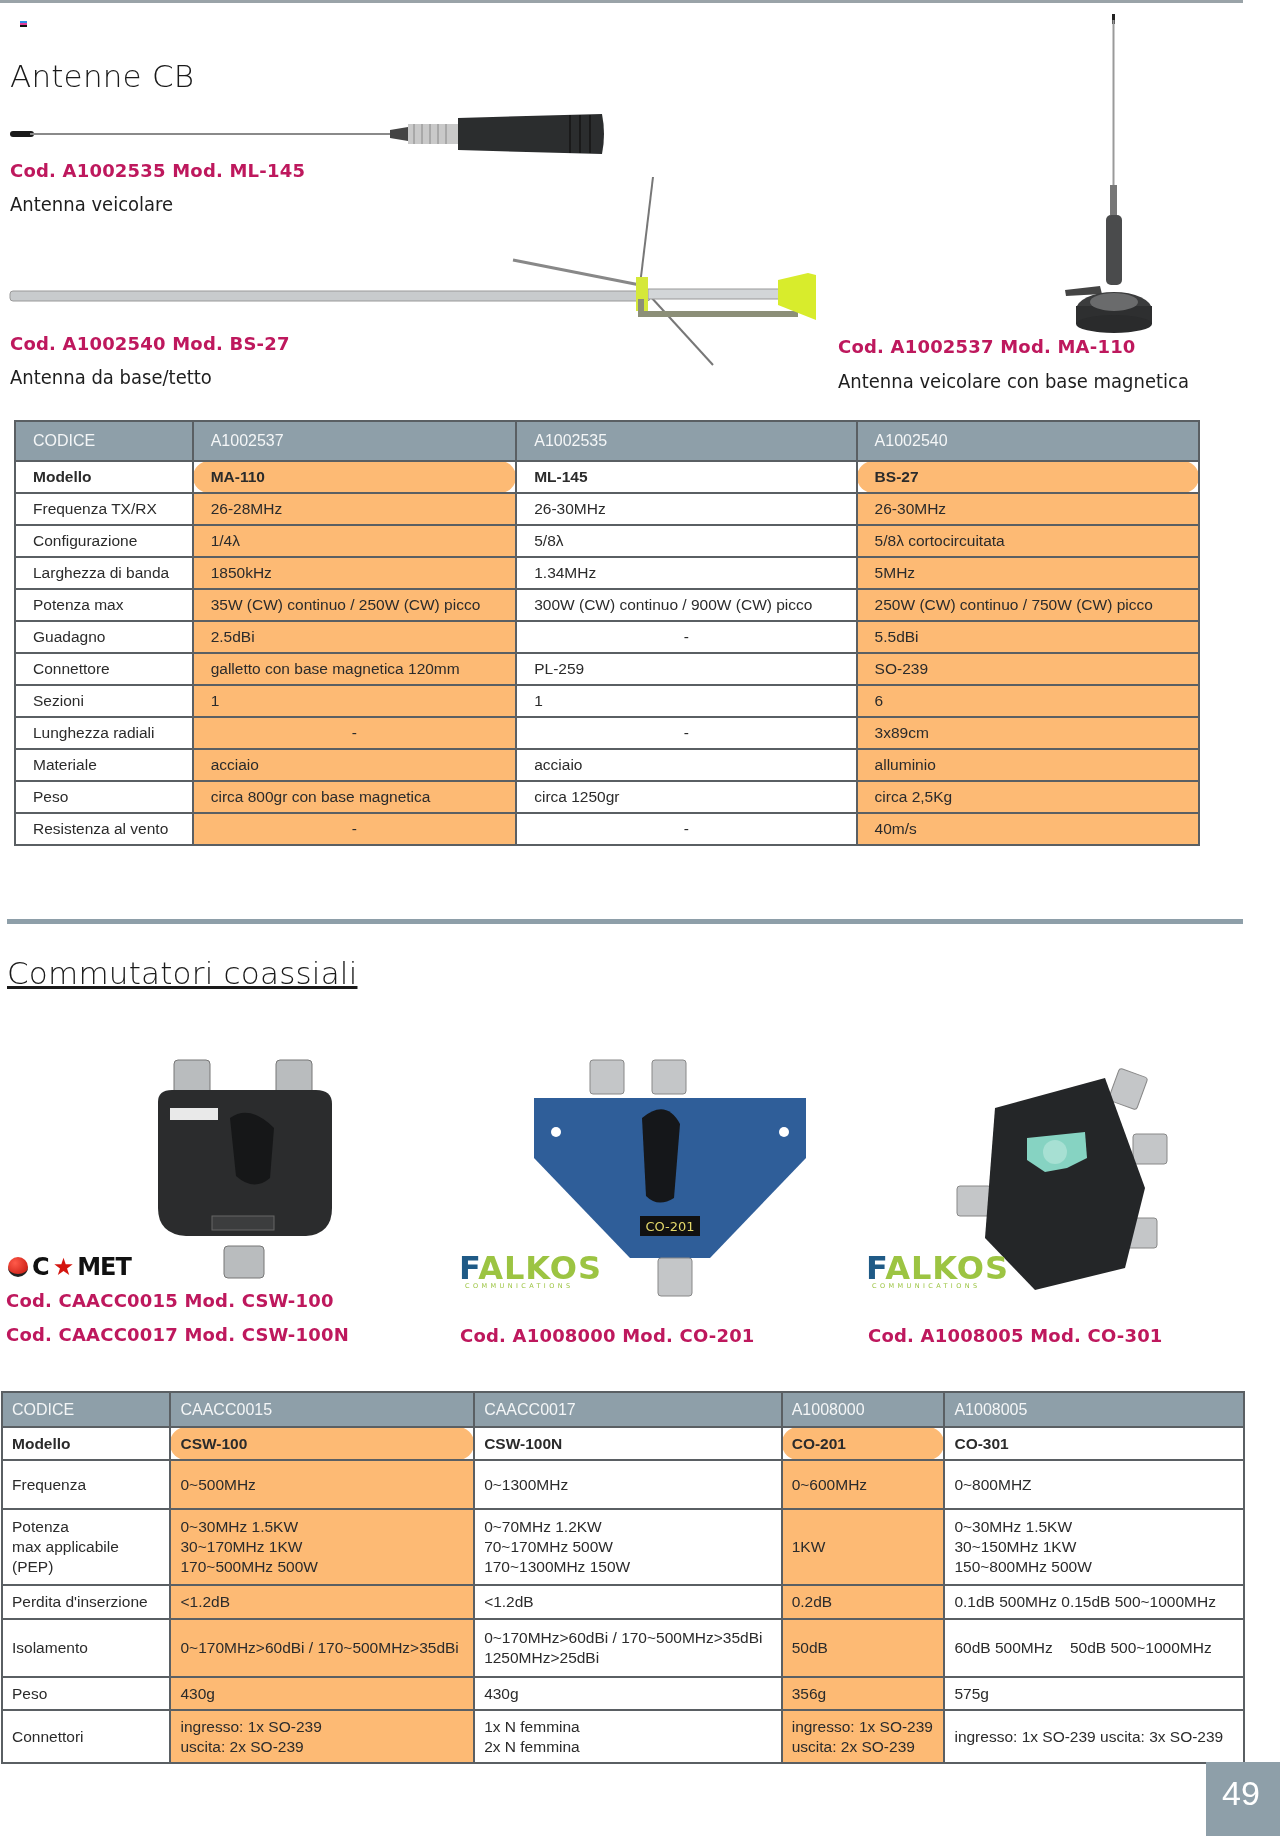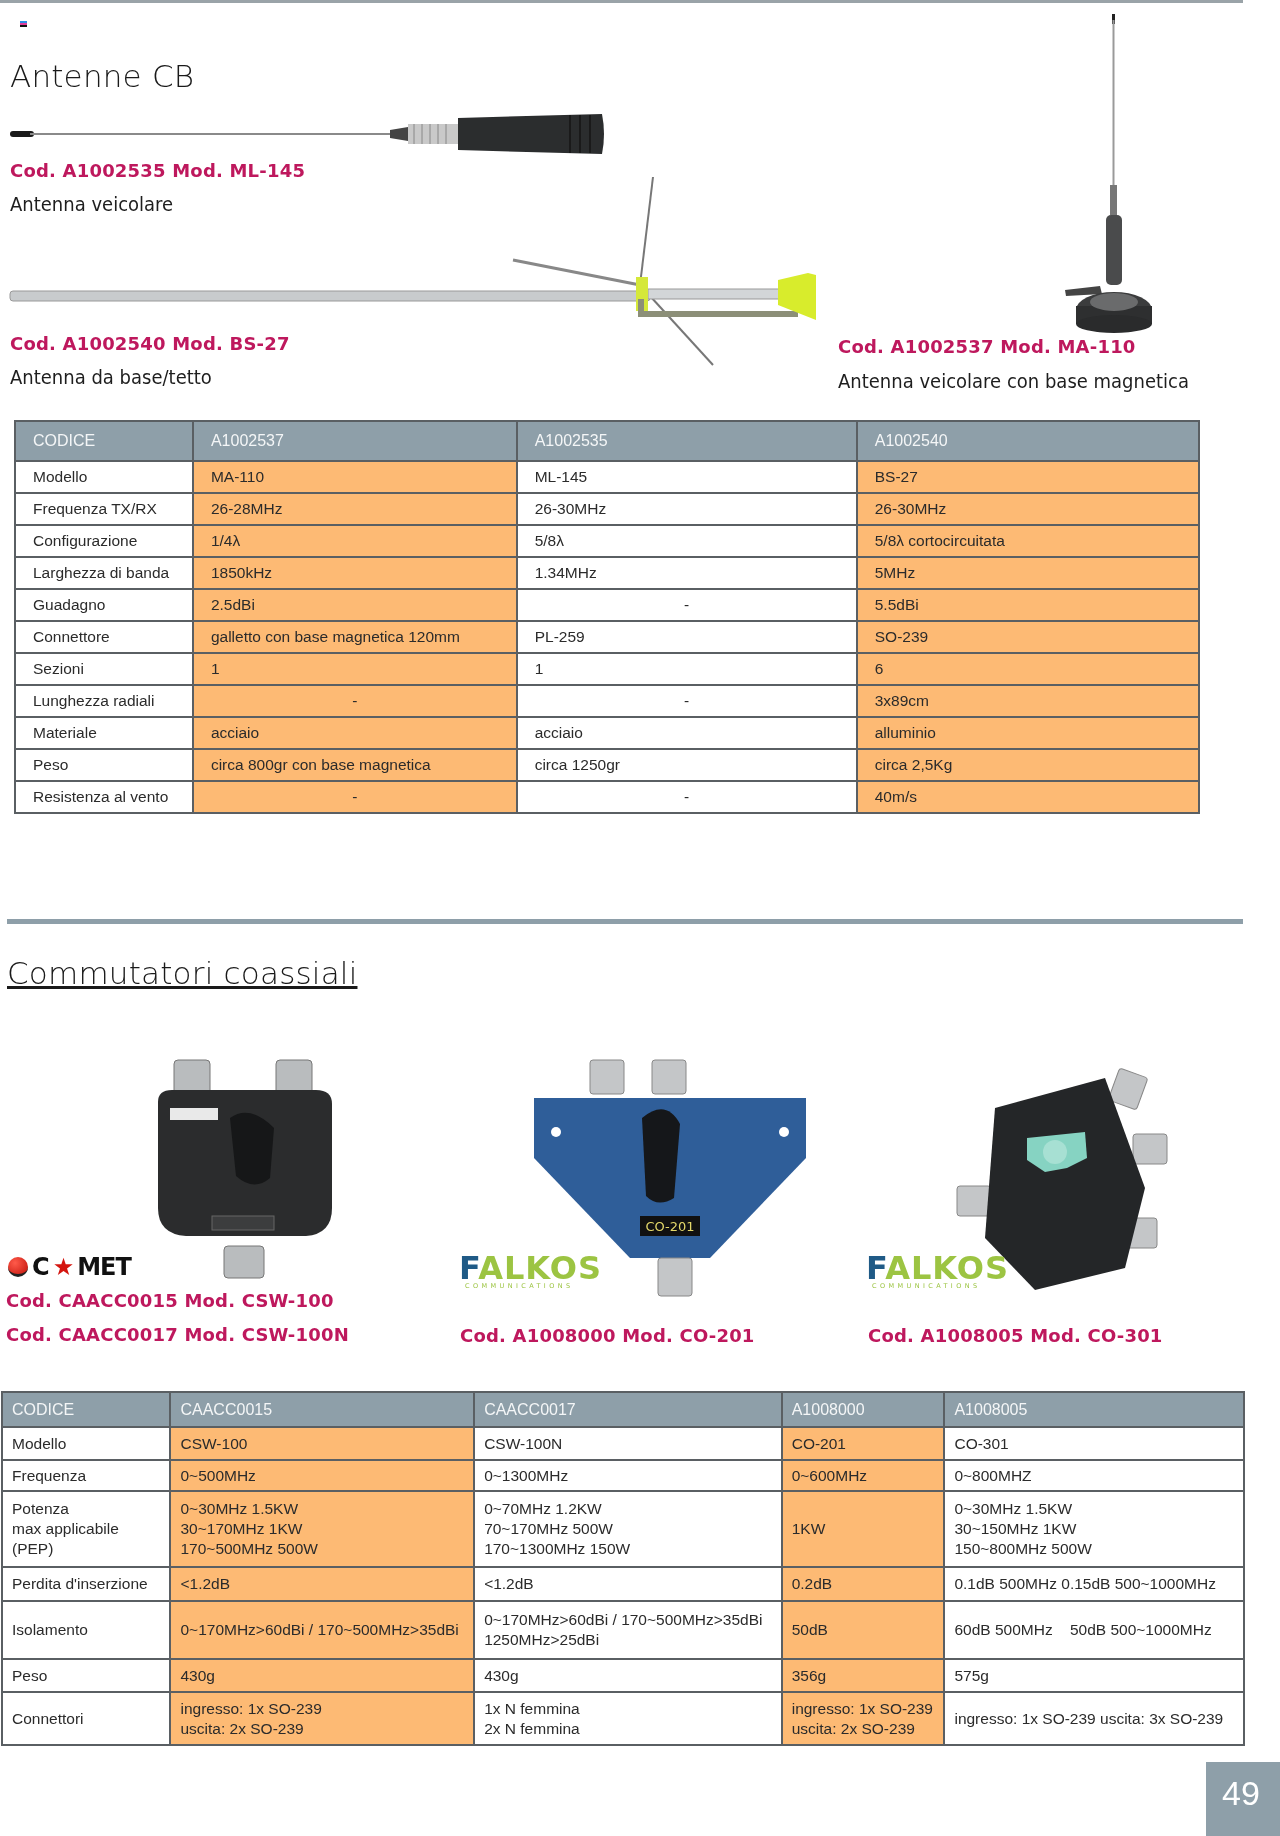--- a/index.html
+++ b/index.html
@@ -17,21 +17,21 @@
   .divider { position: absolute; left: 7px; top: 919px; width: 1236px; height: 5px; background: #8e9fa9; }
 
   
   .img { position: absolute; }
 
   
   table.spec { position: absolute; border-collapse: collapse; font-family: "Liberation Sans", sans-serif; font-size: 15.5px; color: #2b2b2b; }
   table.spec td, table.spec th { border: 2px solid #5a5f63; padding: 0 0 0 17px; text-align: left; font-weight: normal; vertical-align: middle; white-space: nowrap; }
   table.spec th { background: #8e9fa9; color: #f4f6f7; font-size: 16px; }
   table.spec td.shade { background: #fdba74; }
-  table.spec td.bold { font-weight: normal; }
+  table.spec td.bold { font-weight: bold; border-radius: 16px; }
   table.spec td.center { text-align: center; padding-left: 0; }
   table.spec .ml { display: block; line-height: 20px; }
   #t1 { left: 14px; top: 420px; width: 1186px; }
   #t1 td, #t1 th { height: 32px; }
   #t1 th { height: 40px; }
   #t2 { left: 1px; top: 1391px; width: 1244px; font-size: 15.5px; }
   #t2 th { height: 35px; padding-left: 9px; }
   #t2 td { padding-left: 9px; }
 
   .page-num { position: absolute; left: 1206px; top: 1762px; width: 74px; height: 74px; background: #8e9fa9; color: #ffffff; font-family: "Liberation Sans", sans-serif; font-size: 34px; padding: 12px 0 0 16px; }
@@ -141,20 +141,26 @@
       <td>5/8λ</td>
       <td class="shade">5/8λ cortocircuitata</td>
     </tr>
     <tr>
       <td>Larghezza di banda</td>
       <td class="shade">1850kHz</td>
       <td>1.34MHz</td>
       <td class="shade">5MHz</td>
     </tr>
     <tr>
+      <td>Potenza max</td>
+      <td class="shade">35W (CW) continuo / 250W (CW) picco</td>
+      <td>300W (CW) continuo / 900W (CW) picco</td>
+      <td class="shade">250W (CW) continuo / 750W (CW) picco</td>
+    </tr>
+    <tr>
       <td>Guadagno</td>
       <td class="shade">2.5dBi</td>
       <td class="center">-</td>
       <td class="shade">5.5dBi</td>
     </tr>
     <tr>
       <td>Connettore</td>
       <td class="shade">galletto con base magnetica 120mm</td>
       <td>PL-259</td>
       <td class="shade">SO-239</td>
@@ -264,21 +270,21 @@
     </tr>
   </thead>
   <tbody>
     <tr style="height:33px">
       <td class="bold">Modello</td>
       <td class="shade bold">CSW-100</td>
       <td class="bold">CSW-100N</td>
       <td class="shade bold">CO-201</td>
       <td class="bold">CO-301</td>
     </tr>
-    <tr style="height:31px">
+    <tr style="height:49px">
       <td>Frequenza</td>
       <td class="shade">0~500MHz</td>
       <td>0~1300MHz</td>
       <td class="shade">0~600MHz</td>
       <td>0~800MHZ</td>
     </tr>
     <tr style="height:76px">
       <td>
         <span class="ml">Potenza</span>
         <span class="ml">max applicabile</span>

